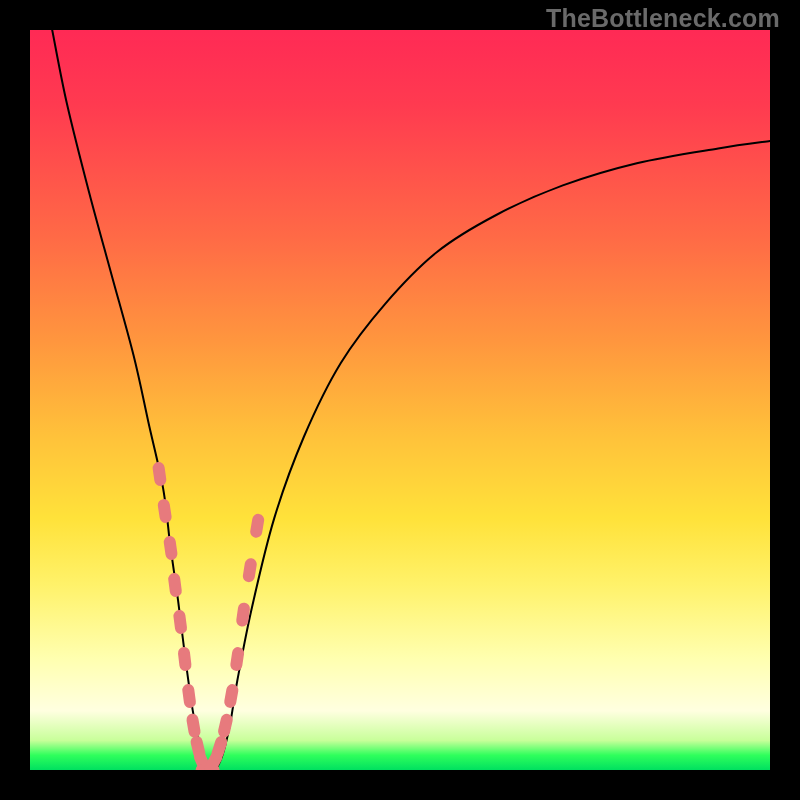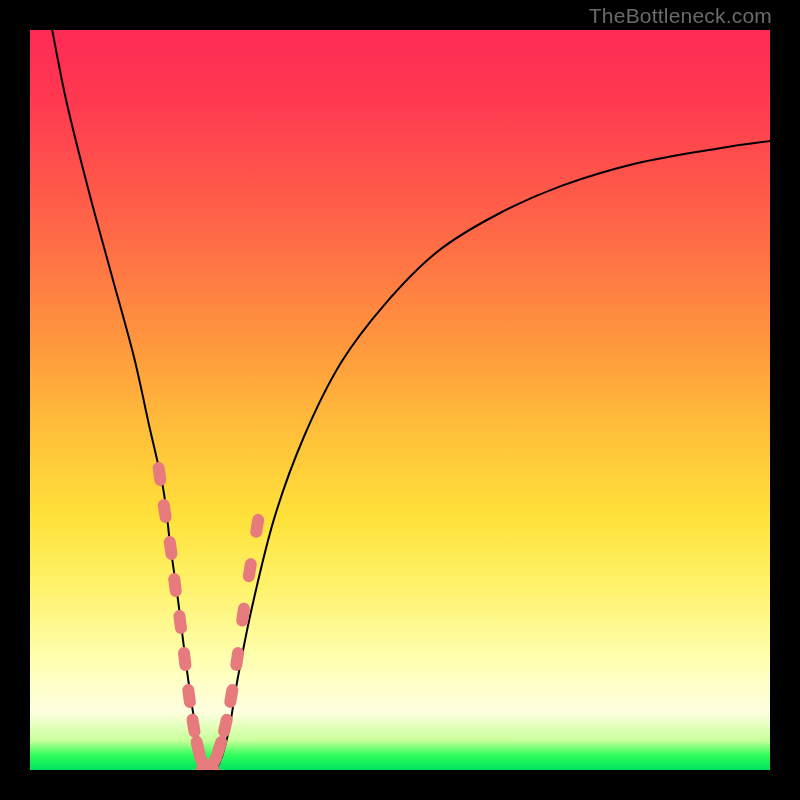--- a/index.html
+++ b/index.html
@@ -41,24 +41,24 @@
       #ffffb0 85%,
       #ffffe0 92%,
       #c8ff9a 96%,
       #2fff5c 98%,
       #00e060 100%
     );
   }
   .watermark {
     position: absolute;
     top: 4px;
-    right: 28px;
+    right: 20px;
     color: #6a6a6a;
-    font-size: 21px;
-    font-weight: 400;
+    font-size: 25px;
+    font-weight: 700;
     letter-spacing: 0.2px;
     user-select: none;
   }
   svg.curve {
     position: absolute;
     inset: 0;
     width: 100%;
     height: 100%;
     overflow: visible;
   }

